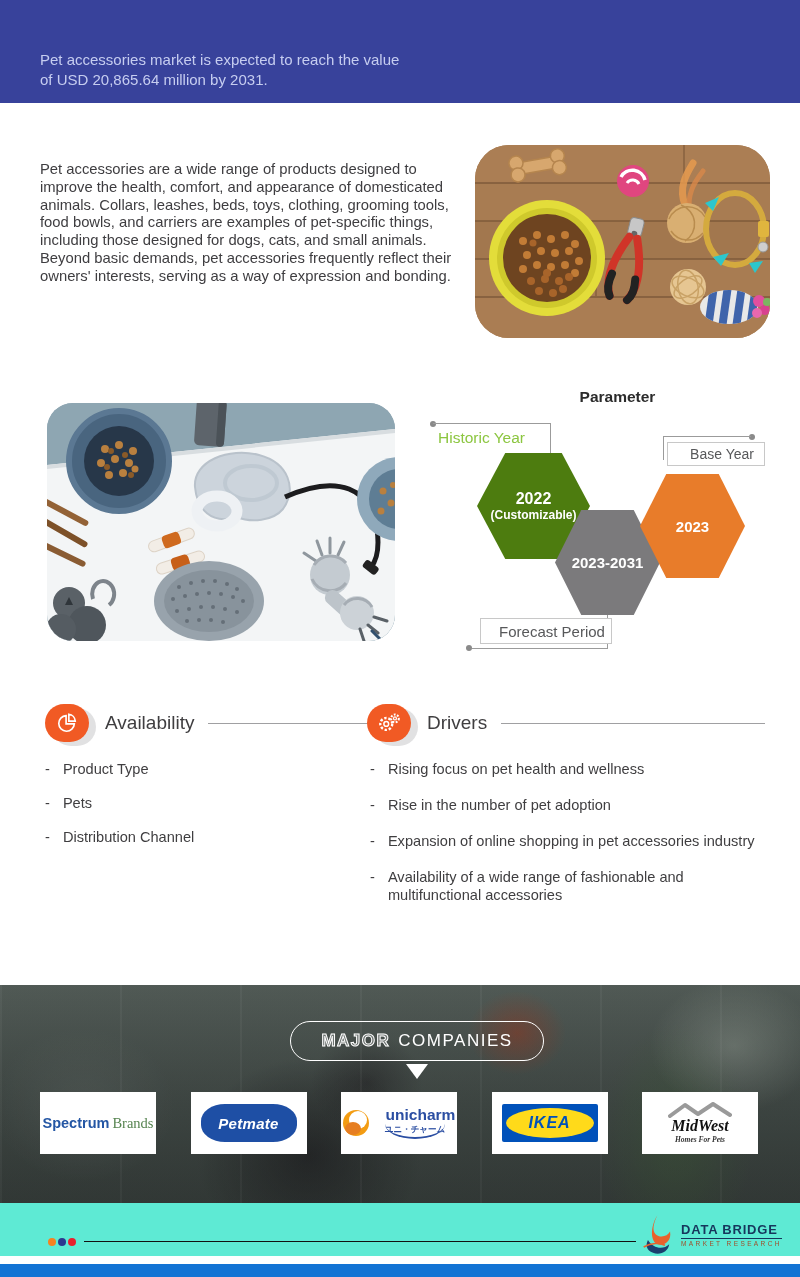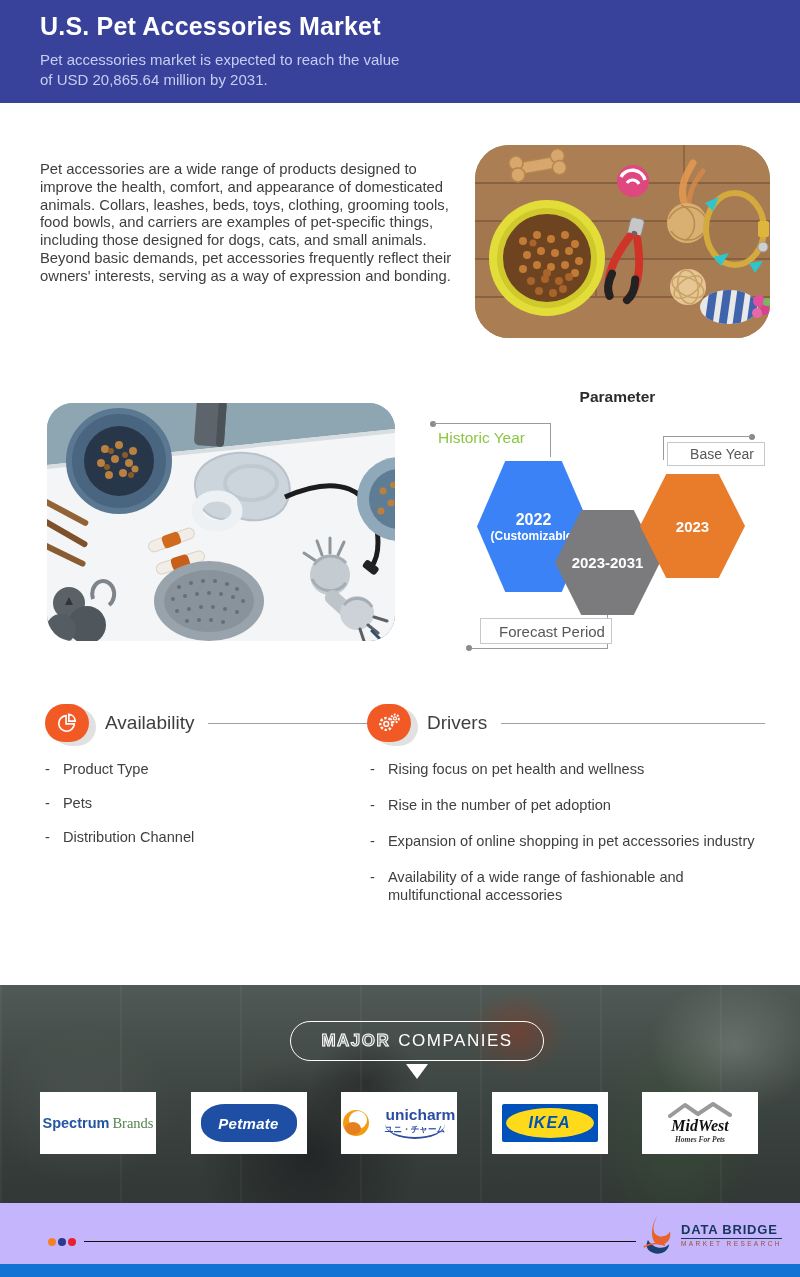--- a/index.html
+++ b/index.html
@@ -21,21 +21,21 @@
   .diagram{position:absolute;left:420px;top:385px;width:370px;height:280px;}
   .diag-title{position:absolute;left:135px;top:3px;width:125px;text-align:center;font-size:15.5px;font-weight:bold;color:#2b2b2b;}
   .conn{position:absolute;border-color:#9b9b9b;}
   .dot{position:absolute;width:6px;height:6px;border-radius:50%;background:#8a8a8a;}
   .lbl-historic{position:absolute;left:18px;top:44px;font-size:15.5px;color:#8cc640;}
   .lbl-box{position:absolute;background:#fff;border:1px solid #c8c8c8;display:flex;align-items:center;justify-content:center;
            font-size:14px;color:#57585a;padding-left:12px;}
   .hex{position:absolute;display:flex;flex-direction:column;align-items:center;justify-content:center;
        color:#fff;font-weight:bold;text-align:center;
        clip-path:polygon(25% 0,75% 0,100% 50%,75% 100%,25% 100%,0 50%);}
-  .hex-blue{left:57px;top:76px;width:113px;height:131px;background:#3b82f6;z-index:1;}
+  .hex-blue{left:57px;top:68px;width:113px;height:106px;background:#4d7c0f;z-index:1;}
   .hex-gray{left:135px;top:125px;width:105px;height:105px;background:#7b7a7c;z-index:2;font-size:15px;}
   .hex-orange{left:220px;top:89px;width:105px;height:104px;background:#e87c2a;z-index:3;font-size:15px;}
   .hex-blue .v1{font-size:16px;}
   .hex-blue .v2{font-size:12px;}
 
   
   .sec-head{position:absolute;display:flex;align-items:center;height:40px;}
   #seg-head{left:45px;top:703px;width:325px;}
   #drv-head{left:367px;top:703px;width:398px;}
   .pill{width:44px;height:38px;border-radius:19px;background:#f15a24;display:flex;align-items:center;justify-content:center;
@@ -86,37 +86,36 @@
   .uni-name{color:#2b4ea2;font-weight:bold;font-size:15.5px;line-height:1;margin-left:11px;}
   .uni-jp{color:#2b4ea2;font-size:8.5px;font-weight:bold;margin-top:2px;padding-bottom:1px;
           border-bottom:2px solid #2b4ea2;border-radius:0 0 60% 60%/0 0 120% 120%;text-align:right;}
   .ikea-badge{width:96px;height:38px;background:#0051ba;border-radius:2px;display:flex;align-items:center;justify-content:center;}
   .ikea-oval{width:88px;height:30px;background:#ffda1a;border-radius:50%;display:flex;align-items:center;justify-content:center;}
   .ikea-text{color:#0051ba;font-weight:800;font-style:italic;font-size:16px;letter-spacing:1px;}
   .mw-name{font-family:"Liberation Serif",serif;font-style:italic;font-weight:bold;font-size:16px;color:#111;line-height:1;}
   .mw-sub{font-family:"Liberation Serif",serif;font-style:italic;font-weight:bold;font-size:7.5px;color:#333;margin-top:1px;}
 
   
-  .footer{position:absolute;left:0;top:1203px;width:800px;height:61px;background:#c4b5fd;}
+  .footer{position:absolute;left:0;top:1203px;width:800px;height:53px;background:#5eead4;}
   .fdots{position:absolute;left:48px;top:35px;display:flex;gap:2px;}
   .fdot{width:8px;height:8px;border-radius:50%;}
   .fline{position:absolute;left:84px;top:38px;width:552px;border-top:1.5px solid #111;}
   .flogo{position:absolute;left:642px;top:11px;display:flex;align-items:center;gap:5px;}
   .fl-text{display:flex;flex-direction:column;}
   .fl-name{font-size:13px;font-weight:bold;color:#16365c;letter-spacing:.8px;line-height:1.1;}
   .fl-tag{font-size:6.5px;letter-spacing:2.4px;color:#a04e2a;border-top:1px solid #16365c;padding-top:1.5px;margin-top:1px;}
   .bottom-bar{position:absolute;left:0;top:1264px;width:800px;height:13px;background:#1373d4;}
 </style>
 </head>
 <body>
 
 <div class="page">
 
   <div class="header">
-    <div class="header-title">U.S. Pet Accessories Market</div>
     <div class="header-sub">
       <span>Pet accessories market is expected to reach the value</span><br>
       <span>of USD 20,865.64 million by 2031.</span>
     </div>
   </div>
 
   <p class="intro-text">Pet accessories are a wide range of products designed to improve the health, comfort, and appearance of domesticated animals. Collars, leashes, beds, toys, clothing, grooming tools, food bowls, and carriers are examples of pet-specific things, including those designed for dogs, cats, and small animals. Beyond basic demands, pet accessories frequently reflect their owners' interests, serving as a way of expression and bonding.</p>
 
   <div class="photo-top">
     <svg width="295" height="193" viewBox="0 0 295 193">

